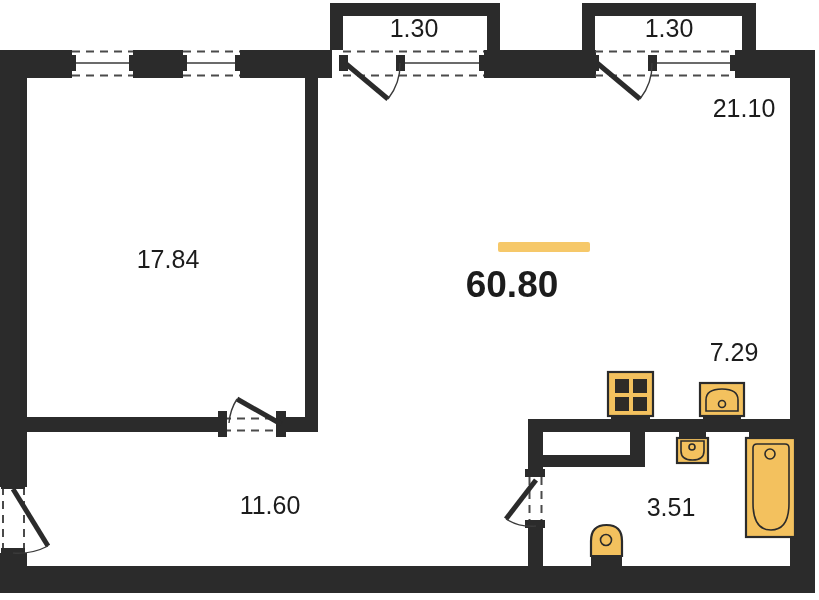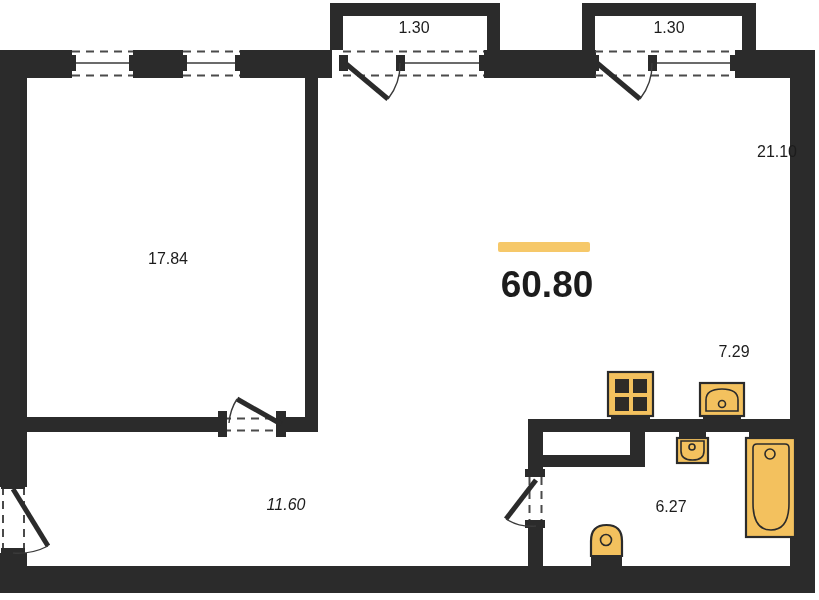--- a/index.html
+++ b/index.html
@@ -17,21 +17,21 @@
   svg .arc{stroke:var(--line,#3a3a3a);stroke-width:1.4;fill:none;}
   svg .dash{stroke:var(--dash,#4a4a4a);stroke-width:2;stroke-dasharray:8 6;fill:none;}
   svg .winline{stroke:var(--line,#3a3a3a);stroke-width:1.6;}
   svg .fix{fill:var(--fixture-fill,#f3c15e);stroke:var(--wall,#2b2b2b);stroke-width:2.2;}
   svg .fixline{fill:none;stroke:var(--wall,#2b2b2b);stroke-width:1.6;}
   svg .fixcirc{fill:var(--fixture-fill,#f3c15e);stroke:var(--wall,#2b2b2b);stroke-width:1.6;}
   svg .burner{fill:#2e2b27;}
   svg .base{fill:var(--wall,#2b2b2b);}
   .area-label{
     position:absolute;transform:translate(-50%,-50%);
-    font-size:16px;color:var(--text,#1c1c1c);white-space:nowrap;line-height:1;
+    font-size:25px;color:var(--text,#1c1c1c);white-space:nowrap;line-height:1;
   }
   .total-label{
     position:absolute;transform:translate(-50%,-50%);
     font-size:37px;font-weight:700;color:var(--text,#1c1c1c);white-space:nowrap;line-height:1;
   }
   .total-bar{
     position:absolute;left:498px;top:242px;width:92px;height:10px;
     background:var(--accent-bar,#f6c869);border-radius:2px;
   }
 </style>
@@ -164,23 +164,23 @@
     </g>
 
     <g>
       <rect class="base" x="591" y="554" width="31" height="14"></rect>
       <path class="fix" d="M 591 556 L 591 541 Q 591 525 606.5 525 Q 622 525 622 541 L 622 556 Z"></path>
       <circle class="fixcirc" cx="606" cy="540" r="5.5"></circle>
     </g>
   </svg>
 
   <span class="area-label" style="left:168px;top:259px;">17.84</span>
-  <span class="area-label" style="left:777px;top:108px;margin-top:44px;">21.10</span>
-  <span class="area-label" style="left:286px;top:505px;font-style:italic;">11.60</span>
+  <span class="area-label" style="left:744px;top:108px;">21.10</span>
+  <span class="area-label" style="left:270px;top:505px;">11.60</span>
   <span class="area-label" style="left:734px;top:352px;">7.29</span>
-  <span class="area-label" style="left:671px;top:507px;">6.27</span>
+  <span class="area-label" style="left:671px;top:507px;">3.51</span>
   <span class="area-label" style="left:414px;top:28px;">1.30</span>
   <span class="area-label" style="left:669px;top:28px;">1.30</span>
 
   <div class="total-bar"></div>
-  <span class="total-label" style="left:547px;top:284px;">60.80</span>
+  <span class="total-label" style="left:512px;top:284px;">60.80</span>
 
 </div>
 
 </body></html>

